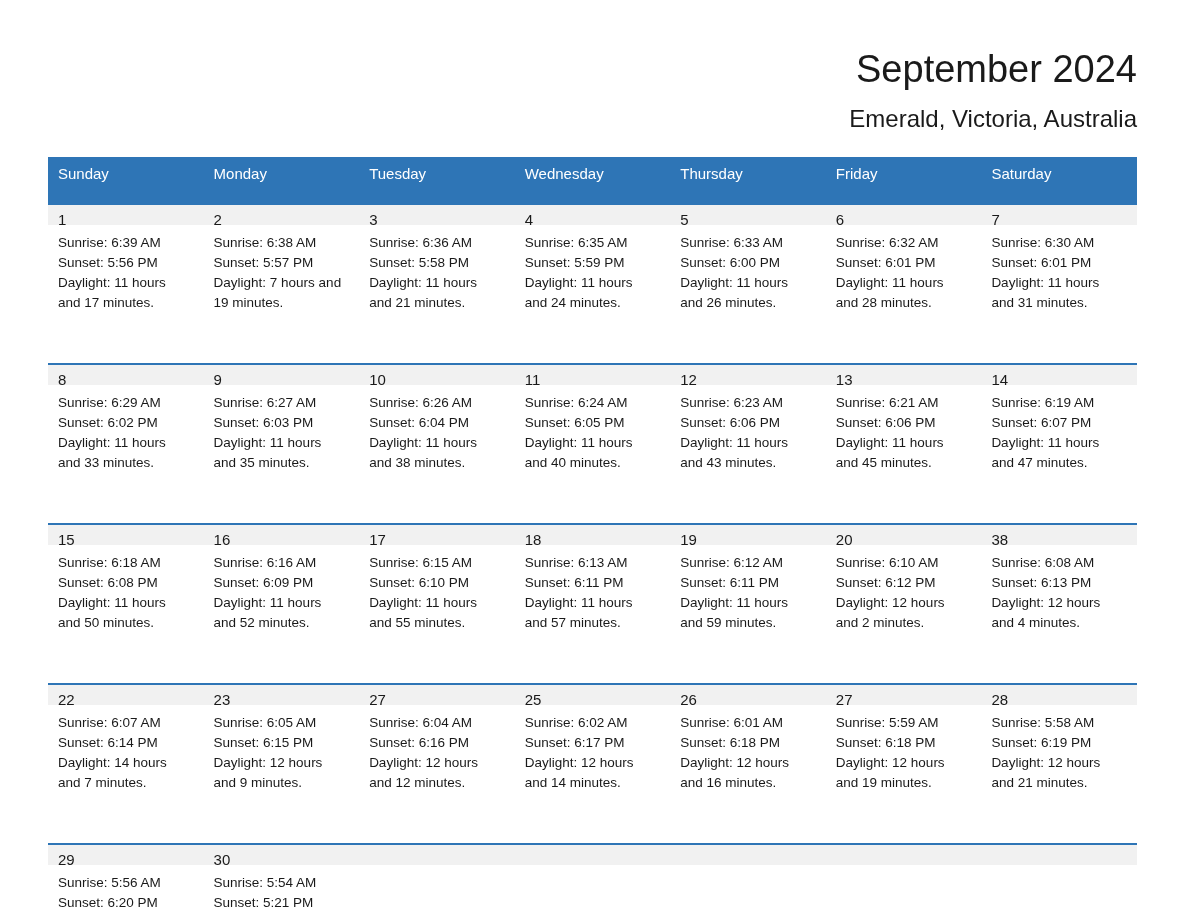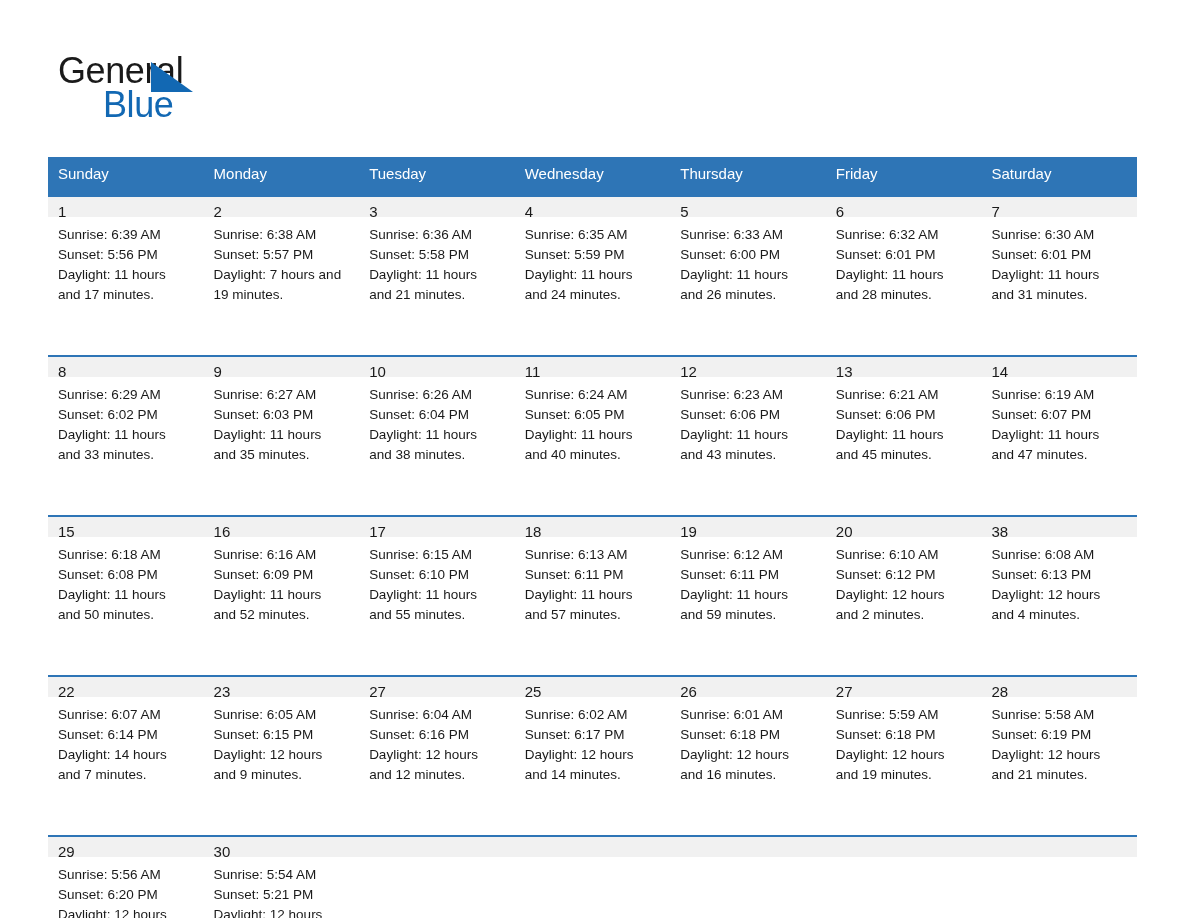--- a/index.html
+++ b/index.html
@@ -96,21 +96,21 @@
     table-layout: fixed;
   }
   .calendar col { width: 155.57px; }
 
   .calendar thead th {
     background: #2E75B6;
     color: #ffffff;
     font-size: 15px;
     font-weight: normal;
     text-align: left;
-    padding: 8px 0 15px 10px;
+    padding: 8px 0 23px 10px;
     height: 20px;
     box-sizing: border-box;
   }
 
   .week-row td {
     vertical-align: top;
     padding: 0;
     border-top: 2px solid #2E75B6;
     background: #ffffff;
   }
@@ -143,26 +143,25 @@
   .dayinfo div { white-space: normal; }
   .cell-empty .daynum { background: #f1f1f1; }
 </style>
 </head>
 <body>
 
 <div class="page">
 
   <div class="header">
 
-    <div class="logo">
-      <span class="logo-general">General</span>
-      <span class="logo-tri"></span>
-      <span class="logo-blue">Blue</span>
+
+    <div class="title-block">
+      <div class="cal-title">September 2024</div>
+      <div class="cal-location">Emerald, Victoria, Australia</div>
     </div>
-
 
   </div>
 
   <table class="calendar">
     <colgroup>
       <col>
         <col>
         <col>
         <col>
         <col>

